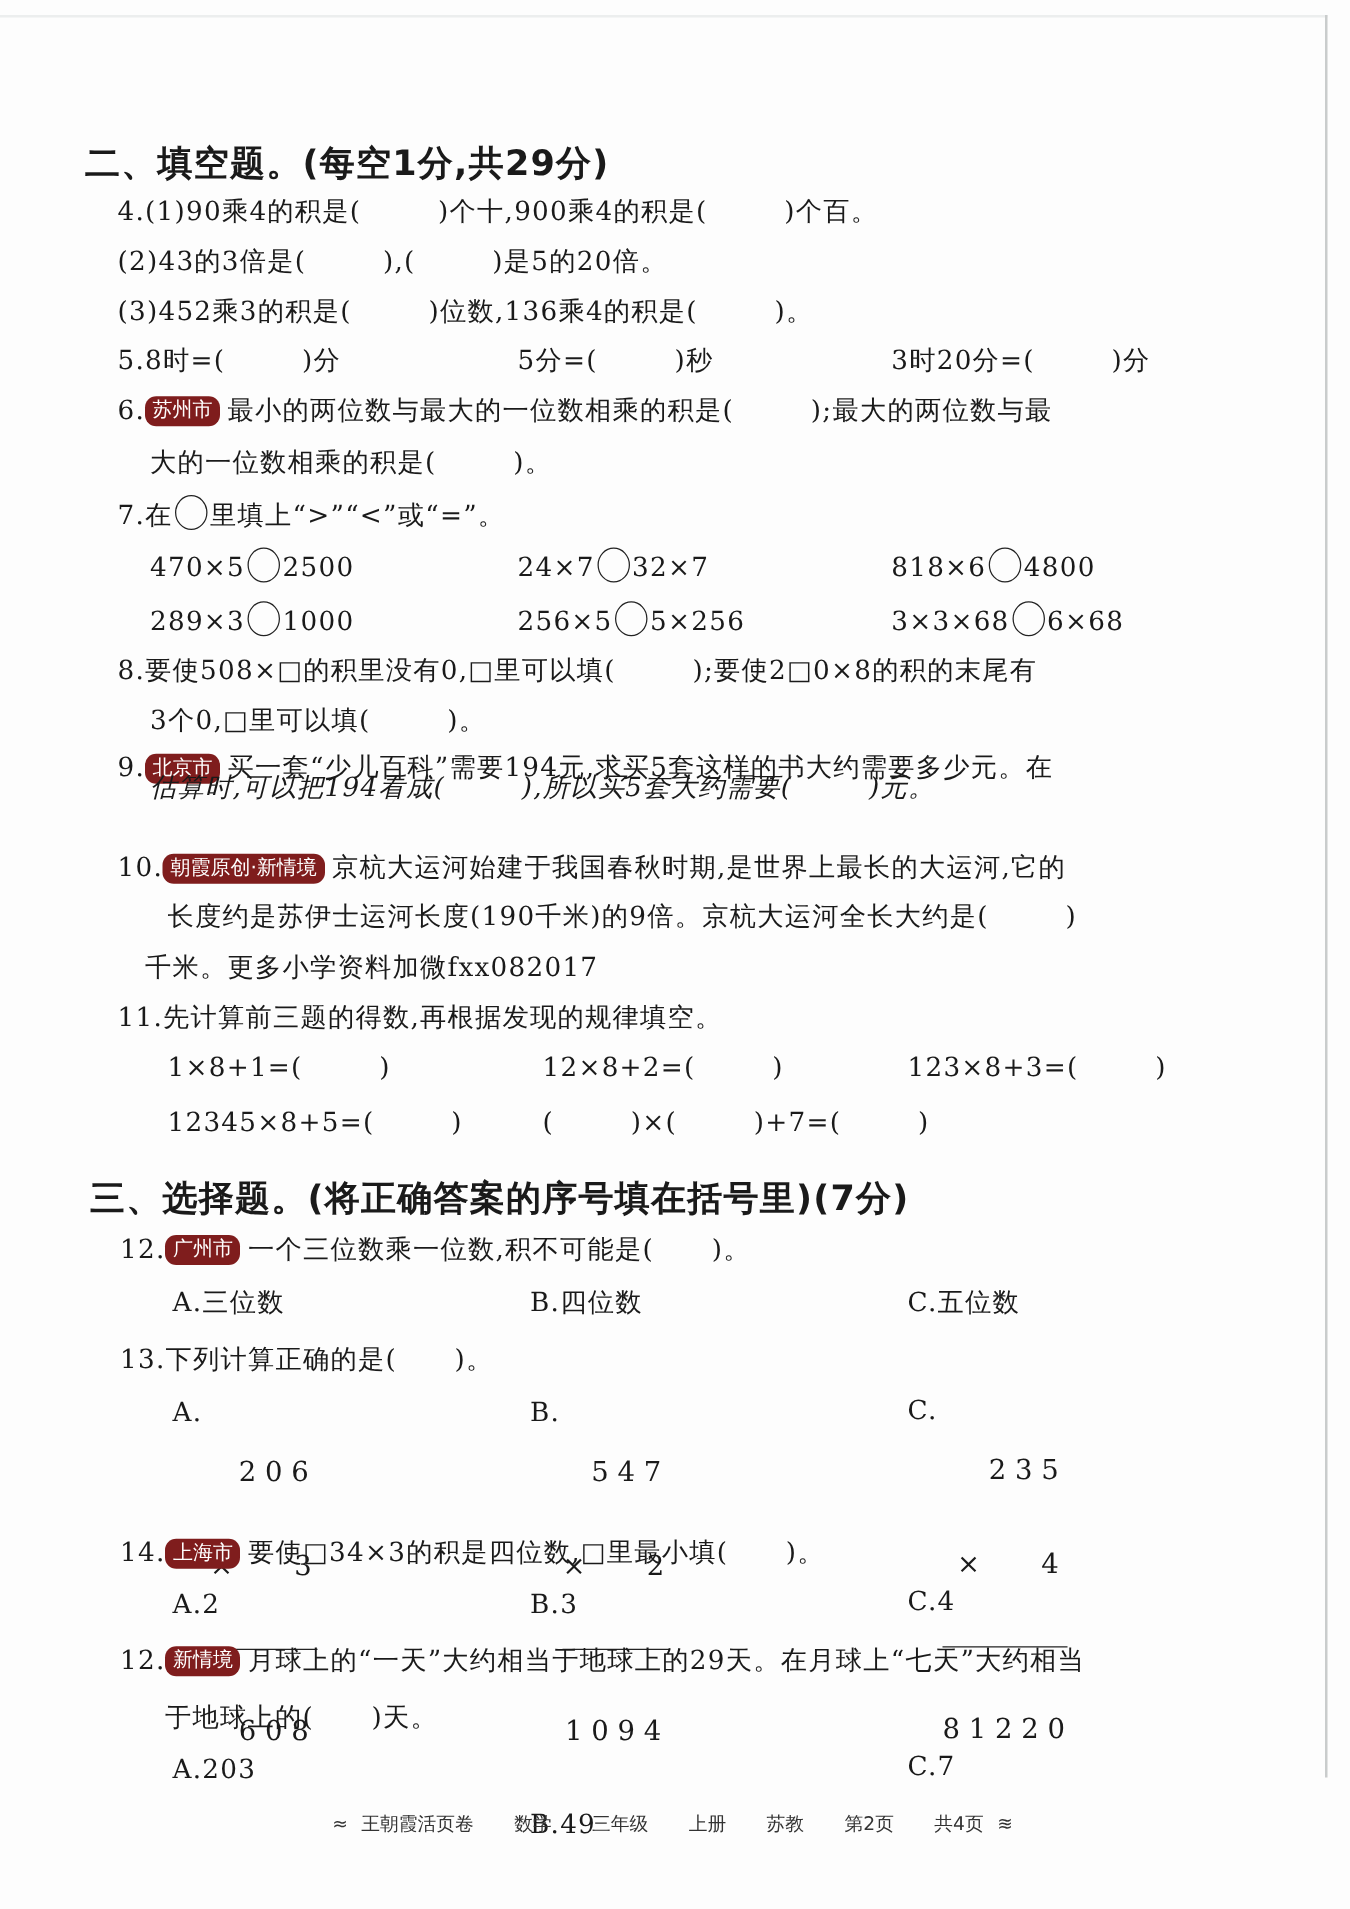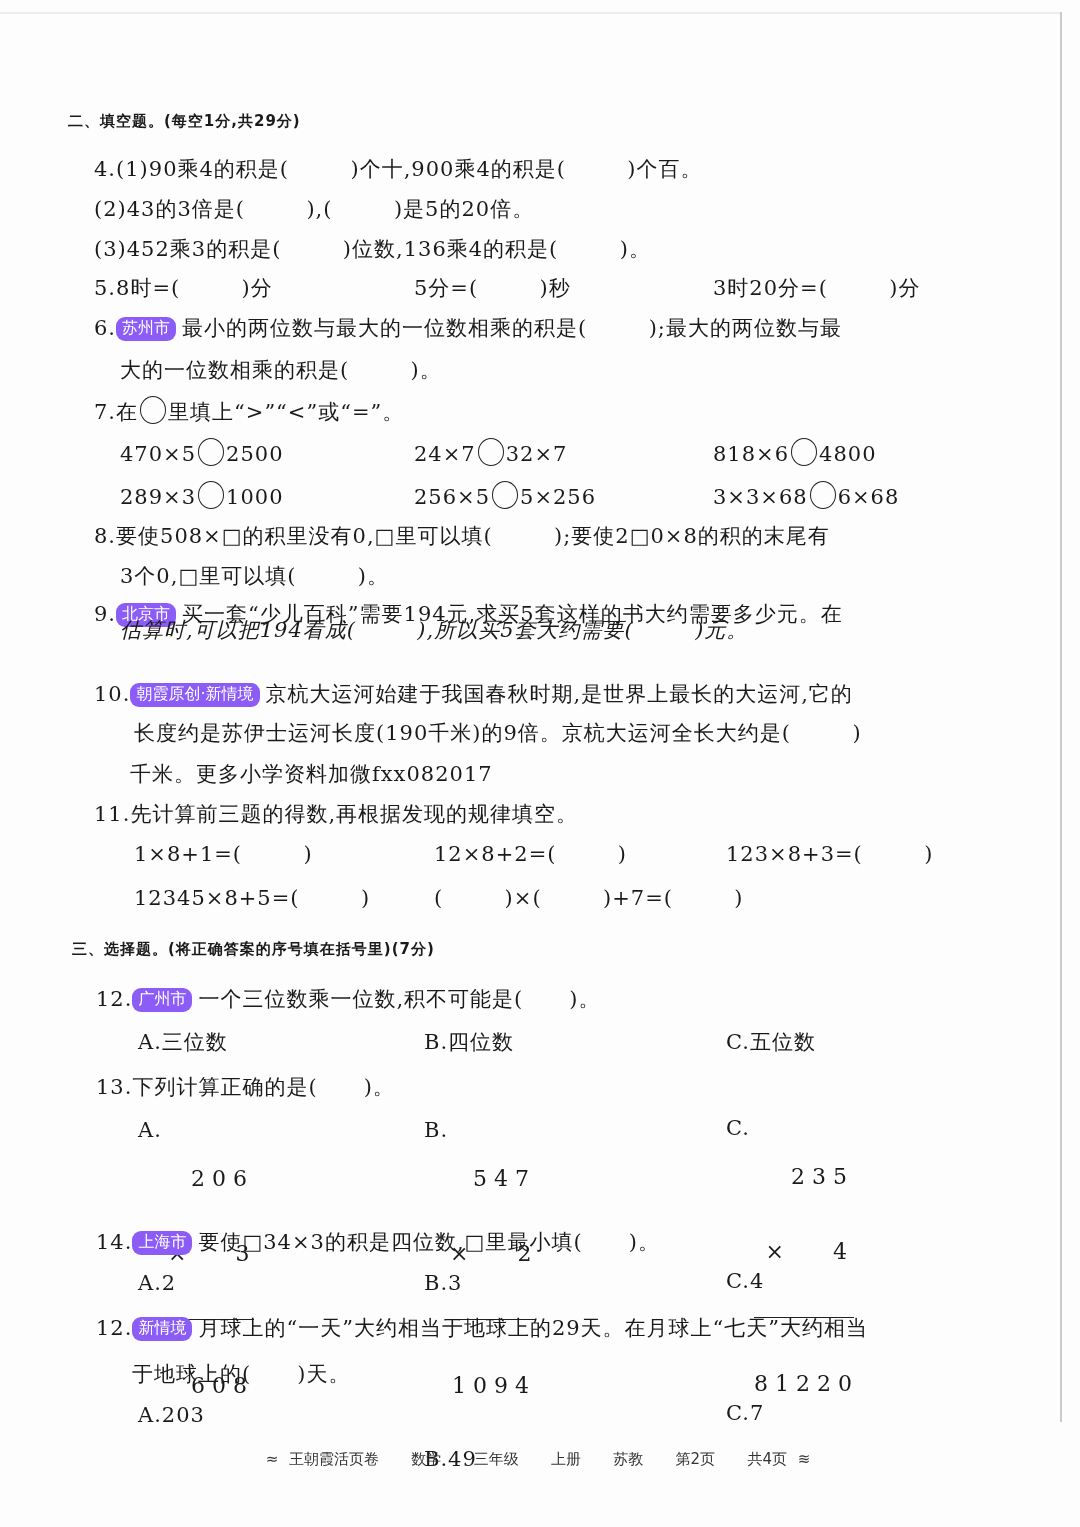--- a/index.html
+++ b/index.html
@@ -8,27 +8,27 @@
     font-family: "DejaVu Serif", "Liberation Serif", serif; color:#1a1a1a;
   }
   .page-edge {
     position:absolute; top:12px; right:18px; width:2px; height:1410px; background:#c9cccc;
   }
   .page-edge-top {
     position:absolute; top:12px; left:0; right:18px; height:2px; background:#eceeee;
   }
   .section-title {
     position:absolute; font-family:"DejaVu Sans","Liberation Sans",sans-serif; font-weight:bold;
-    font-size:15px; letter-spacing:1px; color:#1a1a1a; white-space:nowrap;
+    font-size:28px; letter-spacing:1px; color:#1a1a1a; white-space:nowrap;
   }
   .line {
     position:absolute; font-size:21px; white-space:pre; letter-spacing:1px; color:#1a1a1a;
   }
   .badge {
-    display:inline-block; background:#8b5cf6; color:#fff; border-radius:9px;
+    display:inline-block; background:#7f1d1d; color:#fff; border-radius:9px;
     font-family:"DejaVu Sans","Liberation Sans",sans-serif; font-size:16px;
     padding:1px 6px 2px 6px; margin-right:6px; letter-spacing:0; vertical-align:2px;
   }
   .circle {
     display:inline-block; width:24px; height:26px; border:1.5px solid #222; border-radius:50%;
     vertical-align:-5px; margin:0 2px;
   }
   .vert {
     position:absolute; font-size:22px; letter-spacing:7px; text-align:right; white-space:pre;
   }
@@ -68,21 +68,21 @@
 <div class="line" style="top:481px;left:713px;"><span>3×3×68</span><span class="circle"></span><span>6×68</span></div>
 
 <div class="line" style="top:522px;left:94px;">8.要使508×□的积里没有0,□里可以填(        );要使2□0×8的积的末尾有</div>
 <div class="line" style="top:562px;left:120px;">3个0,□里可以填(        )。</div>
 
 <div class="line" style="top:600px;left:94px;"><span>9.</span><span class="badge">北京市</span><span>买一套“少儿百科”需要194元,求买5套这样的书大约需要多少元。在</span></div>
 <div class="line" style="top:616px;left:120px;font-style:italic;">估算时,可以把194看成(        ),所以买5套大约需要(        )元。</div>
 
 <div class="line" style="top:680px;left:94px;"><span>10.</span><span class="badge">朝霞原创·新情境</span><span>京杭大运河始建于我国春秋时期,是世界上最长的大运河,它的</span></div>
 <div class="line" style="top:719px;left:134px;">长度约是苏伊士运河长度(190千米)的9倍。京杭大运河全长大约是(        )</div>
-<div class="line" style="top:760px;left:130px;text-align:center;">千米。更多小学资料加微fxx082017</div>
+<div class="line" style="top:760px;left:116px;text-align:center;">千米。更多小学资料加微fxx082017</div>
 
 <div class="line" style="top:800px;left:94px;">11.先计算前三题的得数,再根据发现的规律填空。</div>
 <div class="line" style="top:842px;left:134px;">1×8+1=(        )</div>
 <div class="line" style="top:842px;left:434px;">12×8+2=(        )</div>
 <div class="line" style="top:842px;left:726px;">123×8+3=(        )</div>
 <div class="line" style="top:886px;left:134px;">12345×8+5=(        )</div>
 <div class="line" style="top:886px;left:434px;">(        )×(        )+7=(        )</div>
 
 <div class="section-title" style="top:940px;left:72px;">三、选择题。(将正确答案的序号填在括号里)(7分)</div>
 

